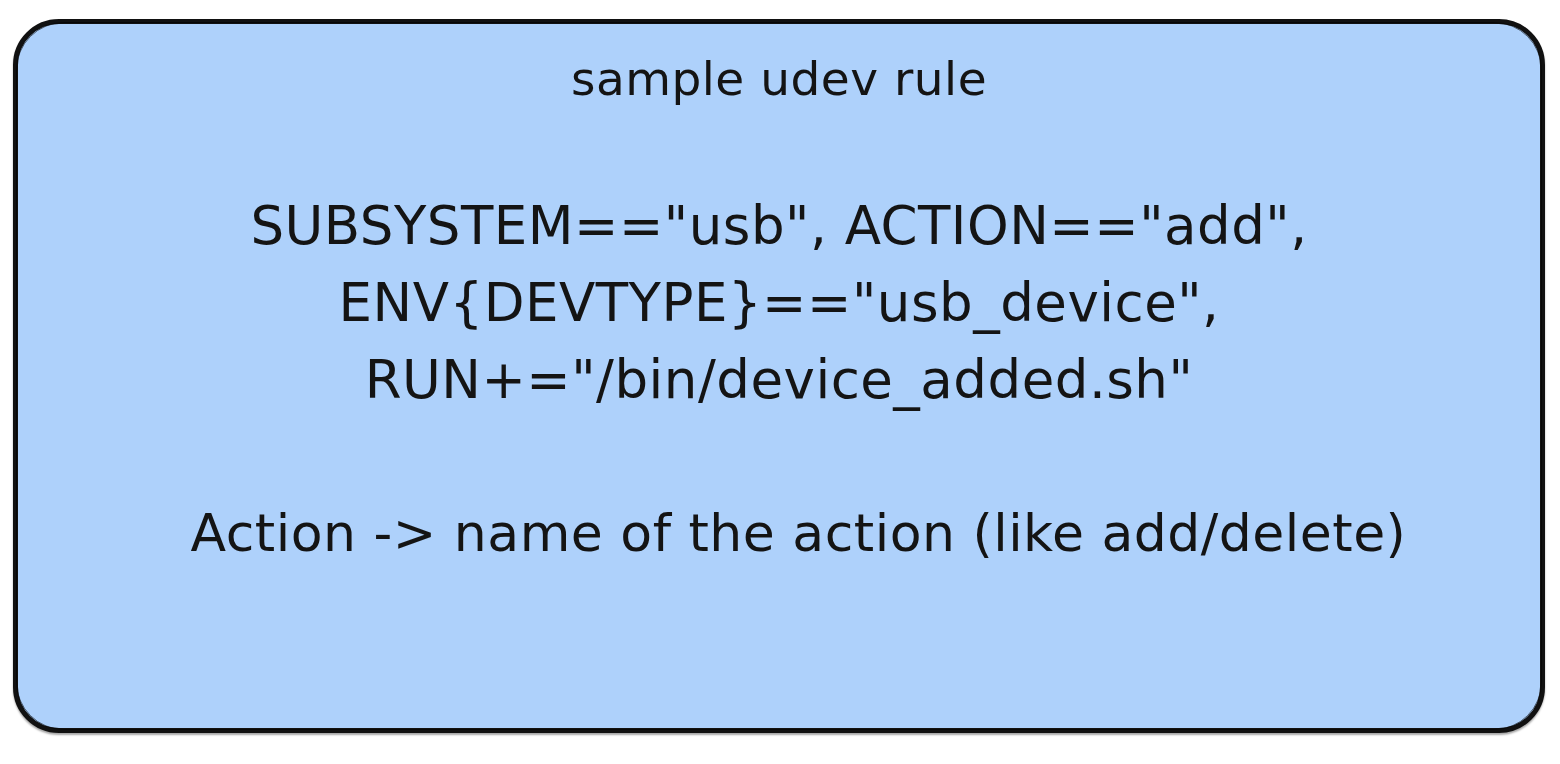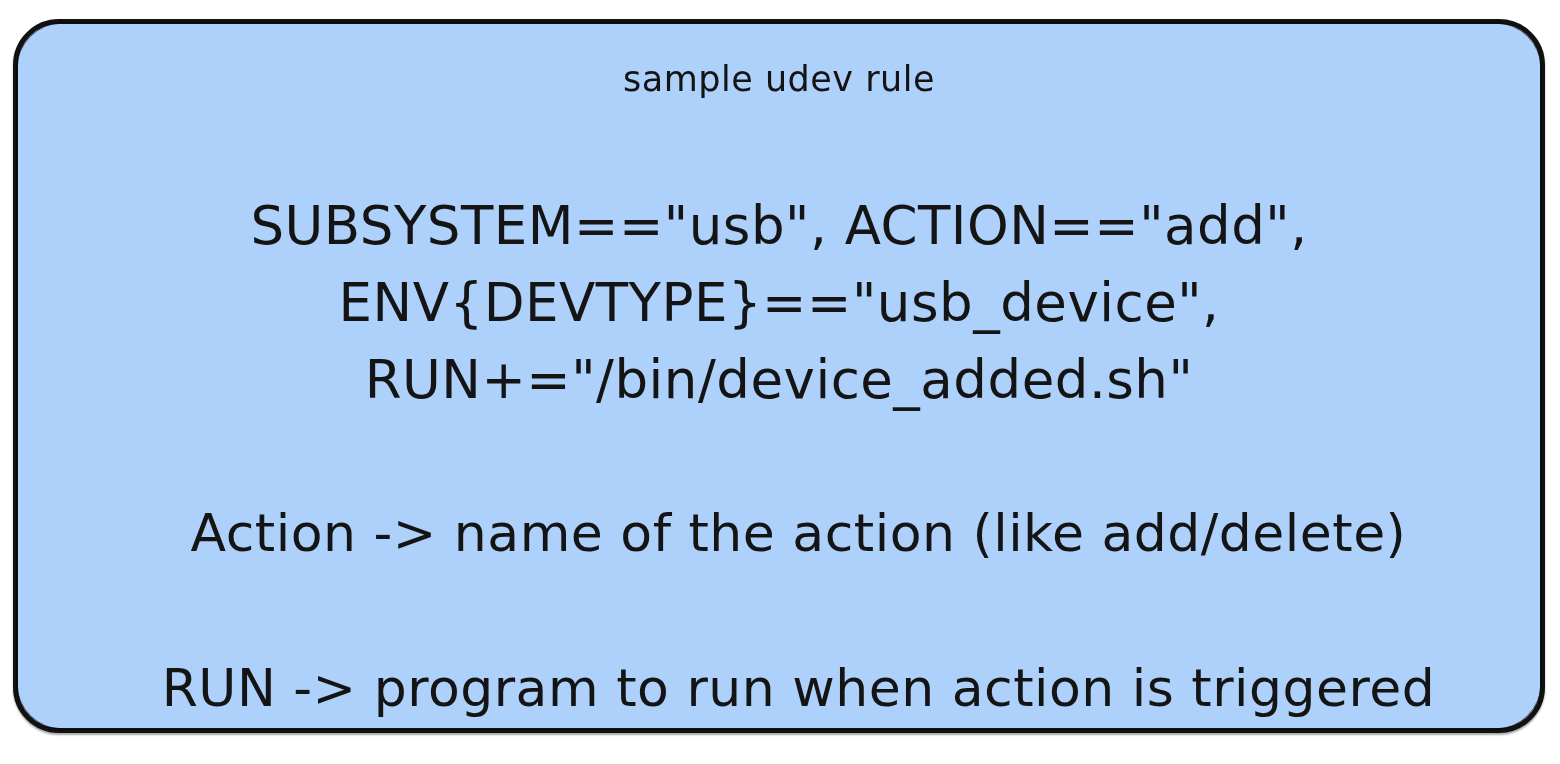--- a/index.html
+++ b/index.html
@@ -53,21 +53,21 @@
     -webkit-font-smoothing: antialiased;
   }
 
   
   .title {
     position: absolute;
     left: 0;
     right: 0;
     top: 27px;
     text-align: center;
-    font-size: 35px;
+    font-size: 47px;
     line-height: 56px;
     white-space: nowrap;
   }
 
   
   .code-block {
     position: absolute;
     left: 0;
     right: 0;
     top: 163px;
@@ -106,17 +106,16 @@
     <div class="hand title">sample udev rule</div>
 
     <div class="code-block">
       <div class="hand code-line">SUBSYSTEM=="usb", ACTION=="add",</div>
       <div class="hand code-line">ENV{DEVTYPE}=="usb_device",</div>
       <div class="hand code-line">RUN+="/bin/device_added.sh"</div>
     </div>
 
     <div class="hand note note-1">Action -&gt; name of the action (like add/delete)</div>
 
-    <div class="hand note note-2">RUN -&gt; program to run when action is triggered</div>
 
   </div>
 
 </div>
 
 </body></html>

